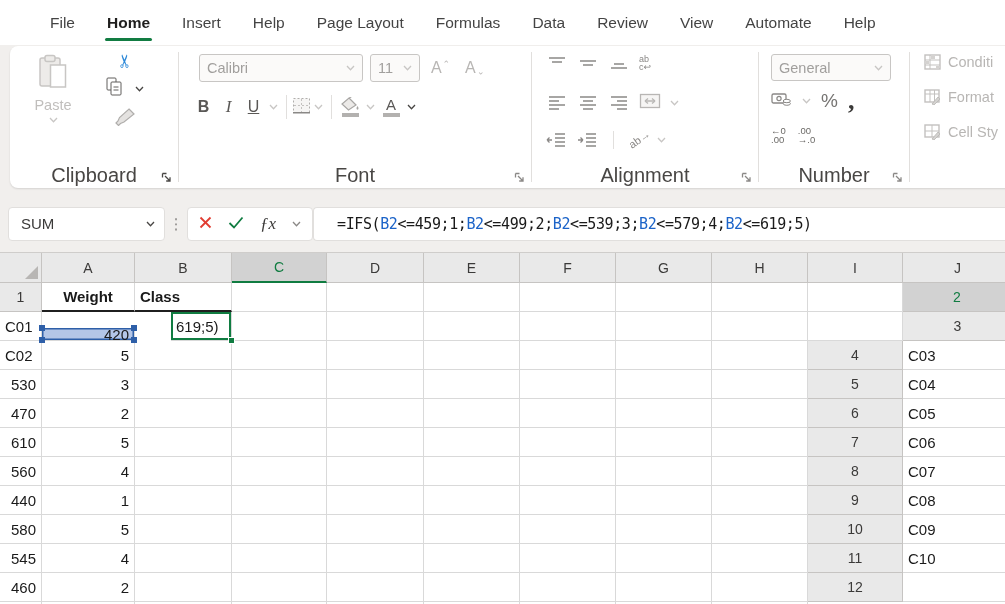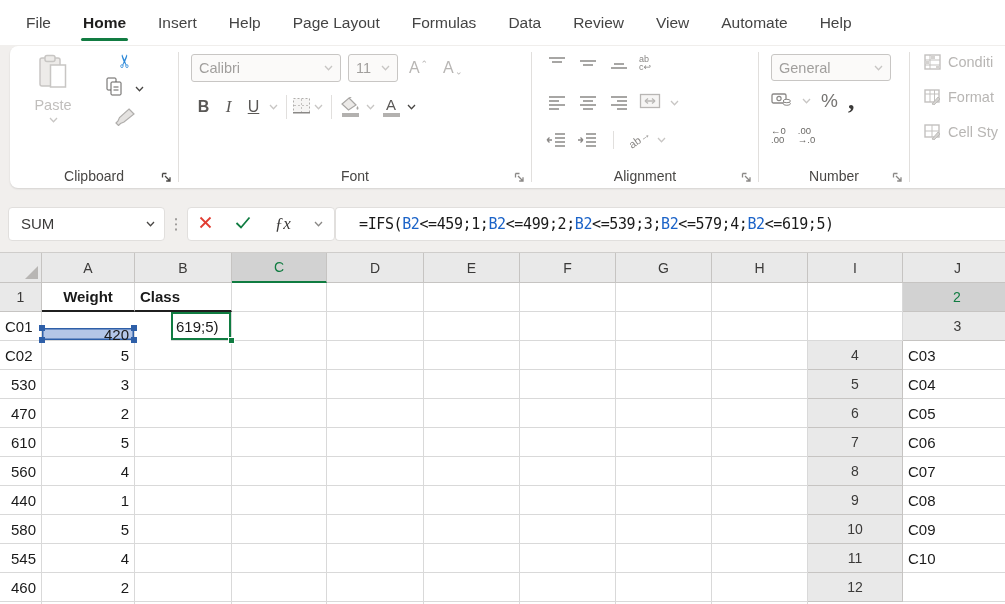--- a/index.html
+++ b/index.html
@@ -1,31 +1,31 @@
 <!DOCTYPE html>
 <html><head>
 <meta charset="utf-8">
 <style>
   * { margin:0; padding:0; box-sizing:border-box; }
   html,body { width:1005px; height:604px; overflow:hidden; }
   body { font-family:"Liberation Sans", sans-serif; color:#3b3a39; background:#fff; }
   .viewport { position:relative; width:1005px; height:604px; overflow:hidden; background:#fff; }
 
   
-  .menubar { height:45px; display:flex; align-items:stretch; padding-left:10px; background:#fff; }
+  .menubar { height:45px; display:flex; align-items:stretch; padding-left:34px; background:#fff; }
   .menu-item { display:flex; align-items:center; padding:0 16px; font-size:15.5px; color:#444; position:relative; cursor:default; white-space:nowrap; }
   .menu-item.active { color:#1f1e1d; font-weight:700; }
   .menu-item.active::after { content:""; position:absolute; left:14px; right:14px; bottom:4px; height:3px; border-radius:2px; background:#127c42; }
 
   
   .ribbon-zone { position:relative; height:150px; background:#f1efed; }
   .ribbon-card { position:absolute; left:10px; top:1px; right:-15px; bottom:7px; background:#fff; border-radius:8px; box-shadow:0 1px 2px rgba(0,0,0,.12); display:flex; overflow:hidden; }
   .grp { display:flex; flex-direction:column; position:relative; flex:0 0 auto; }
   .grp-body { flex:1; position:relative; }
-  .grp-footer { height:25px; display:flex; align-items:center; justify-content:center; font-size:14px; color:#484644; position:relative; }
+  .grp-footer { height:25px; display:flex; align-items:center; justify-content:center; font-size:20px; color:#484644; position:relative; }
   .vsep { width:1px; background:#e1dfdd; margin:6px 0; flex:0 0 auto; }
   .hsep-mini { width:1px; height:24px; background:#e1dfdd; margin:0 5px; }
   .launcher { position:absolute; right:6px; bottom:5px; width:11px; height:11px; line-height:0; }
   .launcher-dark { color:#484644; } .launcher-grey { color:#8a8886; }
   .chev { display:inline-block; line-height:0; }
   .chev-dark { color:#484644; } .chev-grey { color:#8a8886; } .chev-light { color:#c8c6c4; }
 
   
   .grp-clipboard { width:168px; }
   .paste-btn { position:absolute; left:14px; top:8px; width:58px; display:flex; flex-direction:column; align-items:center; }
@@ -35,21 +35,21 @@
   .scissors { font-size:18px; color:#2b88d8; display:inline-block; transform:rotate(-90deg); line-height:1; }
   .cut-btn { margin-bottom:6px; }
   .copy-row { display:flex; align-items:center; gap:12px; margin-bottom:6px; }
   .fp-btn { margin-top:2px; }
 
   
   .grp-font { width:352px; }
   .font-r1 { position:absolute; left:12px; top:8px; display:flex; align-items:center; gap:7px; }
   .font-r2 { position:absolute; left:12px; top:48px; display:flex; align-items:center; }
   .combo { height:28px; border:1px solid #c8c6c4; border-radius:3px; background:#fbfaf9; color:#a19f9d; font-size:14.5px; display:flex; align-items:center; justify-content:space-between; padding:0 7px; }
-  .combo-fontname { width:150px; }
+  .combo-fontname { width:164px;margin-left:8px; }
   .combo-fontsize { width:50px; }
   .sizebtn { width:27px; height:27px; display:flex; align-items:center; justify-content:center; color:#b8b6b4; font-size:16px; gap:1px; }
   .sizebtn .arr { font-size:9px; margin-top:-9px; }
   .fmt-btn { width:25px; height:26px; display:flex; align-items:center; justify-content:center; font-size:16px; color:#5a5856; }
   .b-btn { font-weight:700; }
   .i-btn { font-style:italic; font-family:"Liberation Serif", serif; font-size:17px; }
   .u-btn { text-decoration:underline; }
   .fc-letter { font-size:15px; color:#5a5856; display:block; text-align:center; line-height:13px; }
   .color-bar { display:block; width:17px; height:4px; background:#b3b1af; margin-top:2px; }
   .stackbtn { display:flex; flex-direction:column; align-items:center; justify-content:center; width:26px; height:26px; }
@@ -76,21 +76,21 @@
   
   .grp-styles { flex:1 1 auto; }
   .styles-col { position:absolute; left:14px; top:8px; display:flex; flex-direction:column; gap:19px; }
   .style-row { display:flex; align-items:center; gap:7px; font-size:14.5px; color:#b8b6b4; white-space:nowrap; }
 
   
   .formula-strip { height:57px; background:#f1efed; display:flex; align-items:center; padding-left:8px; }
   .fbox { height:34px; background:#fff; border:1px solid #e1dfdd; border-radius:4px; display:flex; align-items:center; }
   .name-box { width:157px; justify-content:space-between; padding:0 9px 0 12px; font-size:15px; color:#3b3a39; }
   .grip { width:22px; text-align:center; color:#8a8886; font-size:15px; }
-  .fx-box { width:148px; justify-content:space-between; padding:0 11px; }
+  .fx-box { width:126px; justify-content:space-between; padding:0 11px; }
   .fx-glyph { font-family:"Liberation Serif", serif; font-style:italic; font-size:17px; color:#3b3a39; }
   .formula-box { flex:1; border-radius:4px 0 0 4px; border-right:none; padding-left:23px; overflow:hidden; }
   .formula-text { font-family:"DejaVu Sans Mono", monospace; font-size:15px; letter-spacing:-0.4px; white-space:pre; }
   .seg-plain { color:#1a1a1a; } .seg-ref { color:#1b63c8; }
 
   
   .sheet-grid { position:absolute; left:0; top:252px; width:1013px; display:grid; border-top:1px solid #cfcdcb;
     grid-template-columns:42px 93px 97px 95px 97px 96px 96px 96px 96px 95px 110px;
     grid-template-rows:30px repeat(12, 29px); }
   .gc { position:relative; background:#fff; border-right:1px solid #d9d9d9; border-bottom:1px solid #d9d9d9; display:flex; align-items:center; padding:0 5px; font-size:15px; color:#1a1a1a; white-space:nowrap; overflow:visible; }

